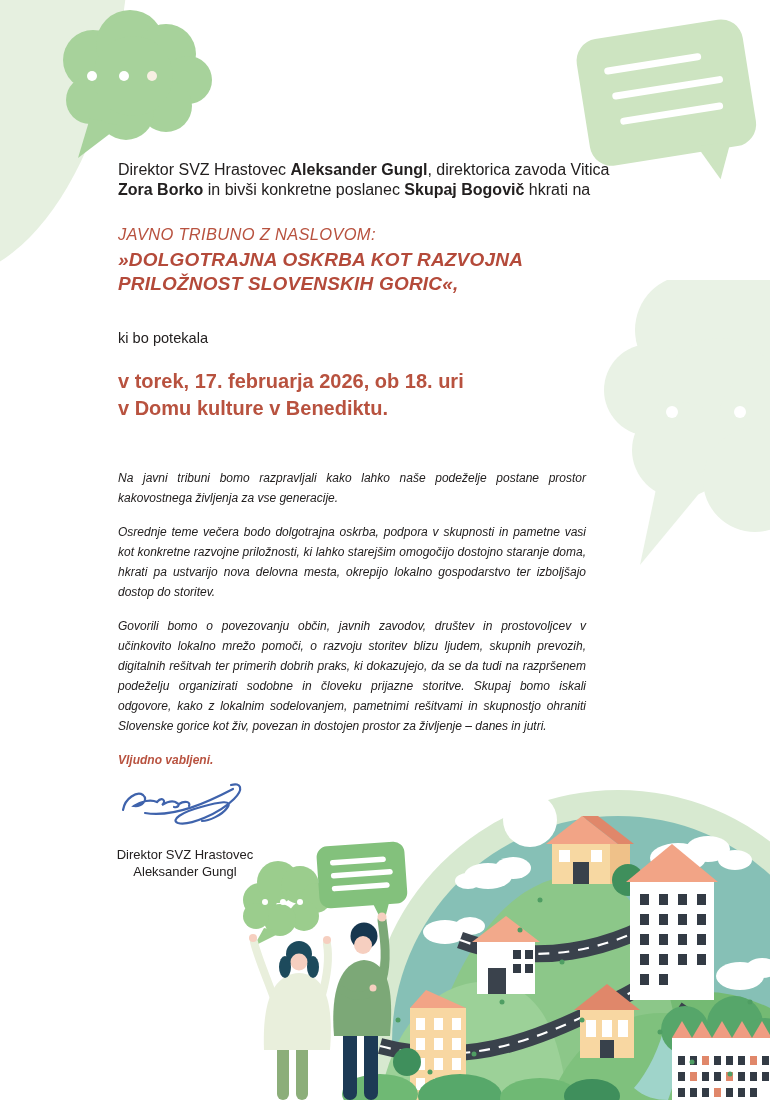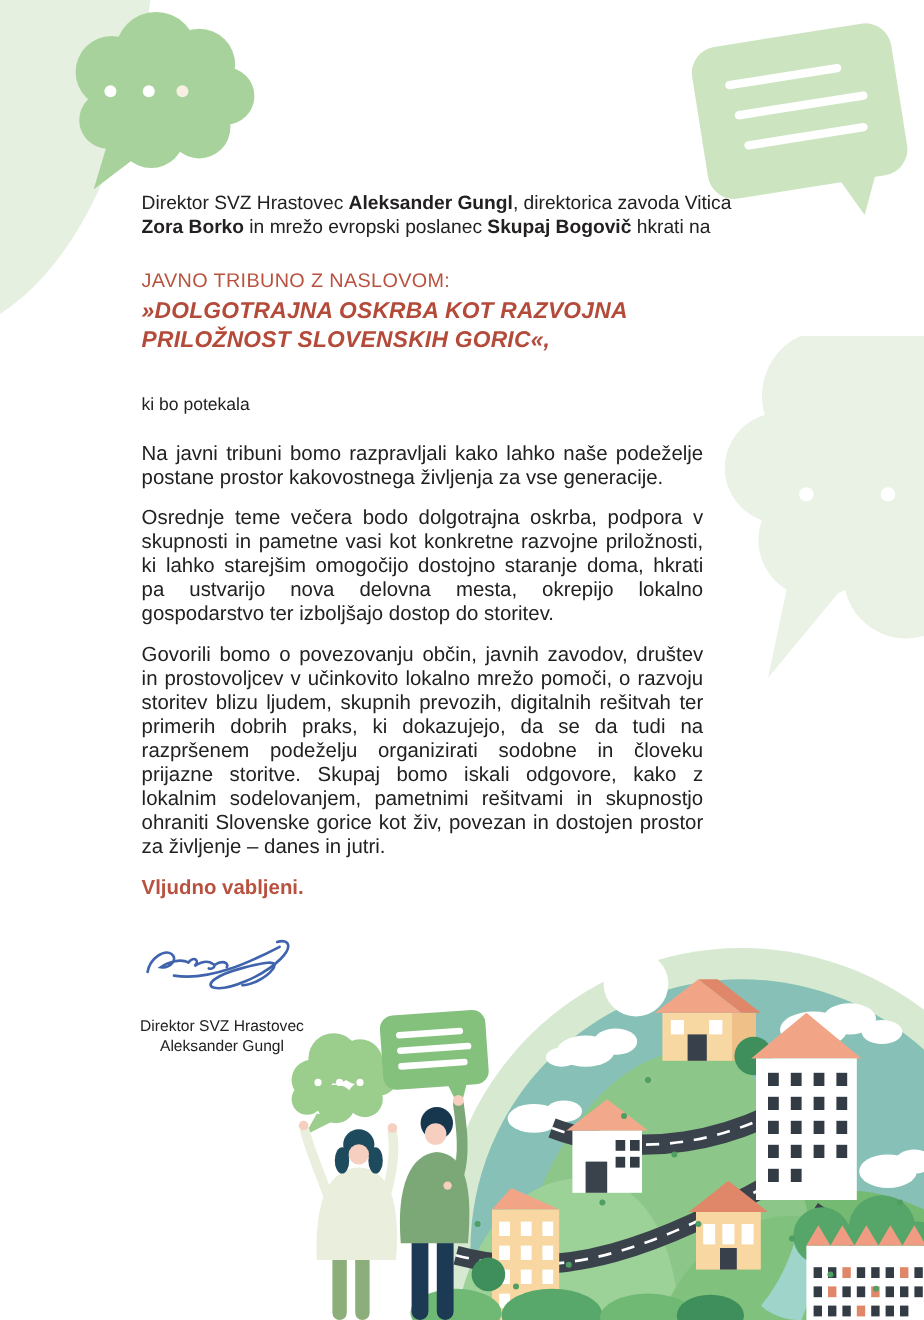--- a/index.html
+++ b/index.html
@@ -6,28 +6,28 @@
   .page{position:relative;width:770px;height:1100px;background:#fff;overflow:hidden;
         font-family:"Liberation Sans",sans-serif;color:#232020;}
   
   .blob-tl{position:absolute;left:-250px;top:-440px;width:380px;height:720px;
            border-radius:50%;background:#e6f0e0;}
   .deco{position:absolute;}
   
   .content{position:absolute;left:118px;top:160px;width:500px;}
   .intro{font-size:16px;line-height:19.5px;margin:0 0 26px 0;white-space:nowrap;}
   .intro .b{font-weight:bold;}
-  .kicker{font-size:16.5px;color:#b8523f;margin:0 0 4px 0;font-weight:400;letter-spacing:.3px;}
+  .kicker{font-size:16.5px;color:#b8523f;margin:0 0 4px 0;font-weight:400;letter-spacing:.3px;font-style:italic;}
   .title{font-size:19px;font-weight:bold;color:#b44a3a;line-height:24px;margin:0 0 34px 0;letter-spacing:.2px;}
   .title span{display:block;font-style:italic;}
   .leadin{font-size:14.6px;margin:0 0 22px 0;}
   .datetime{font-size:20px;font-weight:bold;color:#b8523f;line-height:27px;margin:0 0 46px 0;}
   .datetime span{display:block;}
   .bodytxt{width:468px;}
-  .bodytxt p{font-size:17px;line-height:20px;text-align:justify;margin:0 0 14px 0;}
+  .bodytxt p{font-size:12px;line-height:20px;text-align:justify;margin:0 0 14px 0;font-style:italic;}
   .closing{font-size:15px;font-weight:bold;color:#b8523f;margin-top:18px;}
   
   .sigblock{position:absolute;left:100px;top:776px;width:170px;text-align:center;}
   .sigblock .sig{display:block;margin:0 auto;}
   .sigrole{font-size:13px;line-height:17px;margin-top:6px;}
 </style>
 </head>
 <body>
 
 <div class="page">
@@ -74,32 +74,36 @@
       <circle cx="165" cy="200" r="52"></circle>
       <polygon points="70,190 112,210 50,285"></polygon>
     </g>
     <circle cx="82" cy="132" r="6" fill="#fff"></circle>
     <circle cx="150" cy="132" r="6" fill="#fff"></circle>
   </svg>
 
   <div class="content">
     <p class="intro">
       <span>Direktor SVZ Hrastovec </span><span class="b">Aleksander Gungl</span><span>, direktorica zavoda Vitica</span><br>
-      <span class="b">Zora Borko</span><span> in mrežo evropski poslanec </span><span class="b">Skupaj Bogovič</span><span> hkrati na</span>
+      <span class="b">Zora Borko</span><span> in bivši konkretne poslanec </span><span class="b">Skupaj Bogovič</span><span> hkrati na</span>
     </p>
 
     <p class="kicker">JAVNO TRIBUNO Z NASLOVOM:</p>
 
     <h1 class="title">
       <span>»DOLGOTRAJNA OSKRBA KOT RAZVOJNA</span>
       <span>PRILOŽNOST SLOVENSKIH GORIC«,</span>
     </h1>
 
     <p class="leadin">ki bo potekala</p>
 
+    <p class="datetime">
+      <span>v torek, 17. februarja 2026, ob 18. uri</span>
+      <span>v Domu kulture v Benediktu.</span>
+    </p>
 
     <div class="bodytxt">
       <p>Na javni tribuni bomo razpravljali kako lahko naše podeželje postane prostor kakovostnega življenja za vse generacije.</p>
       <p>Osrednje teme večera bodo dolgotrajna oskrba, podpora v skupnosti in pametne vasi kot konkretne razvojne priložnosti, ki lahko starejšim omogočijo dostojno staranje doma, hkrati pa ustvarijo nova delovna mesta, okrepijo lokalno gospodarstvo ter izboljšajo dostop do storitev.</p>
       <p>Govorili bomo o povezovanju občin, javnih zavodov, društev in prostovoljcev v učinkovito lokalno mrežo pomoči, o razvoju storitev blizu ljudem, skupnih prevozih, digitalnih rešitvah ter primerih dobrih praks, ki dokazujejo, da se da tudi na razpršenem podeželju organizirati sodobne in človeku prijazne storitve. Skupaj bomo iskali odgovore, kako z lokalnim sodelovanjem, pametnimi rešitvami in skupnostjo ohraniti Slovenske gorice kot živ, povezan in dostojen prostor za življenje – danes in jutri.</p>
       <p class="closing">Vljudno vabljeni.</p>
     </div>
   </div>
 
   <div class="sigblock">

